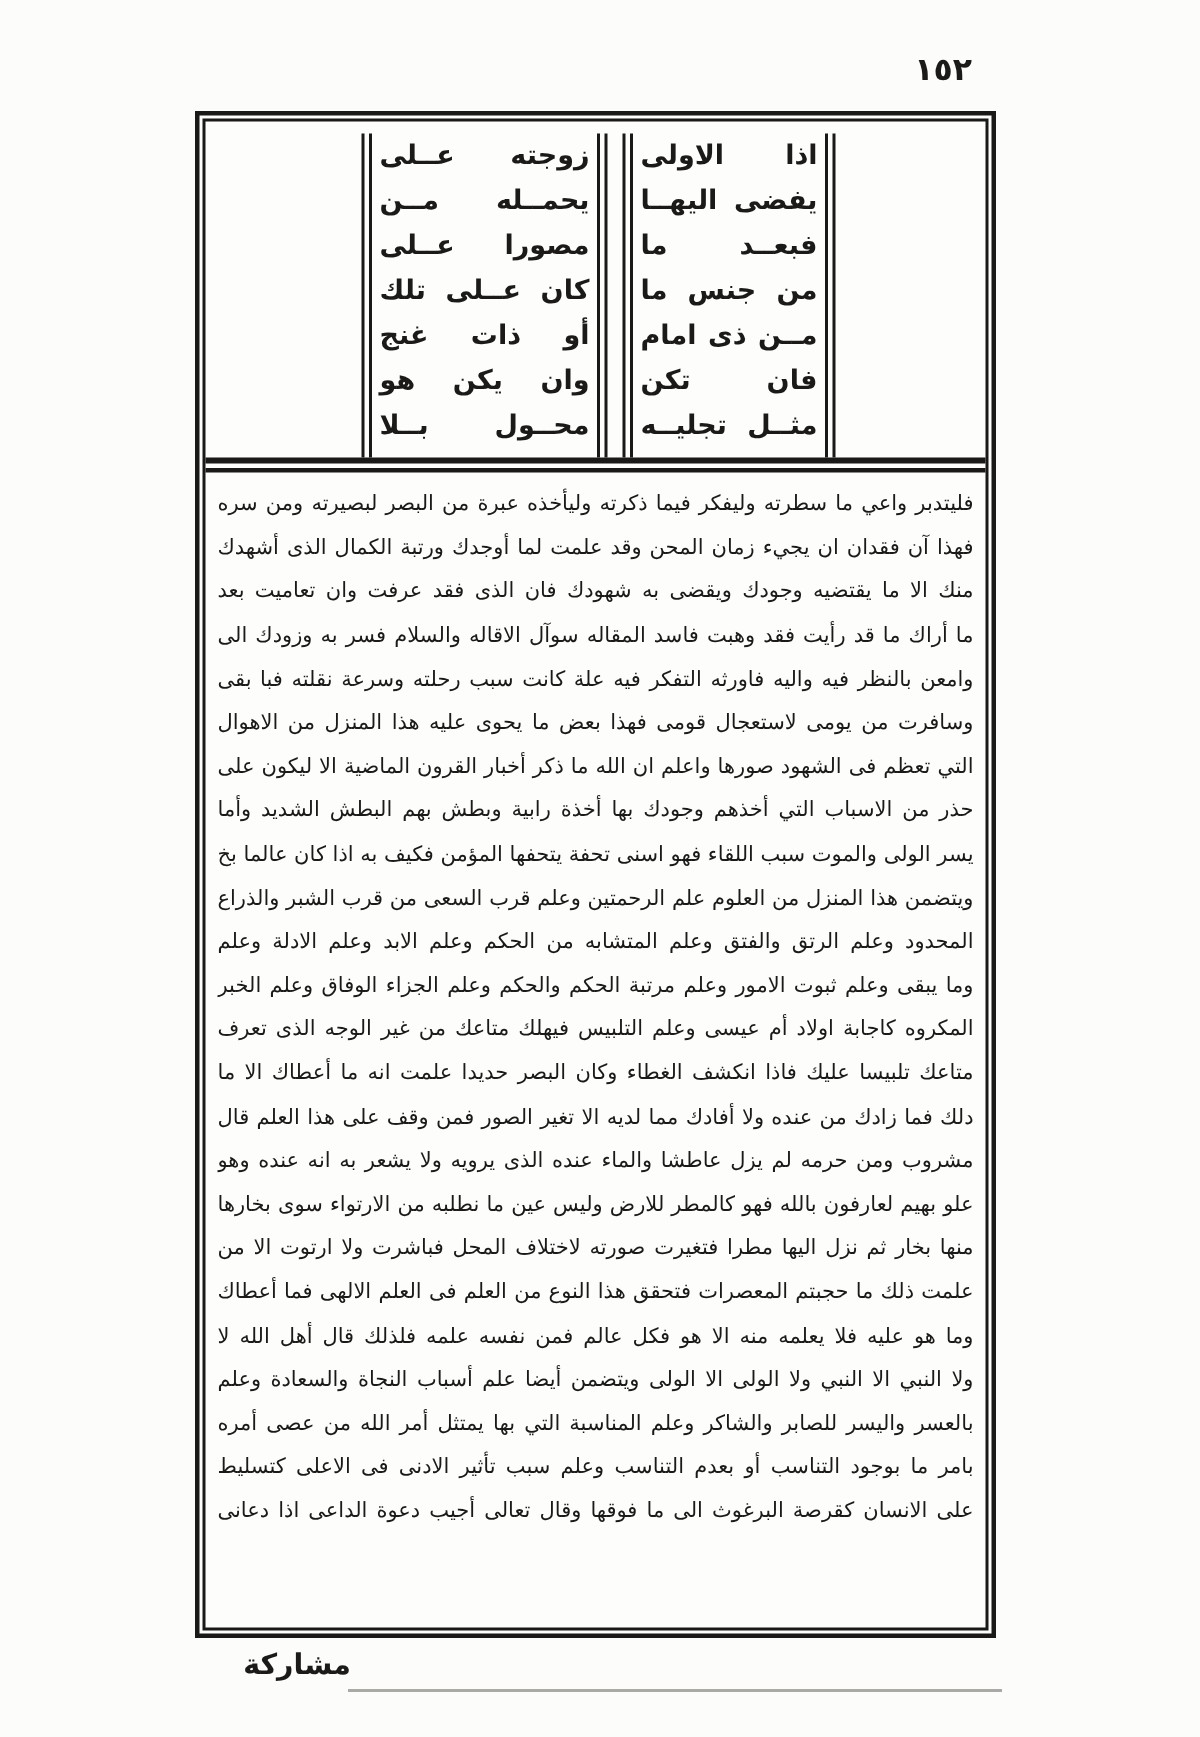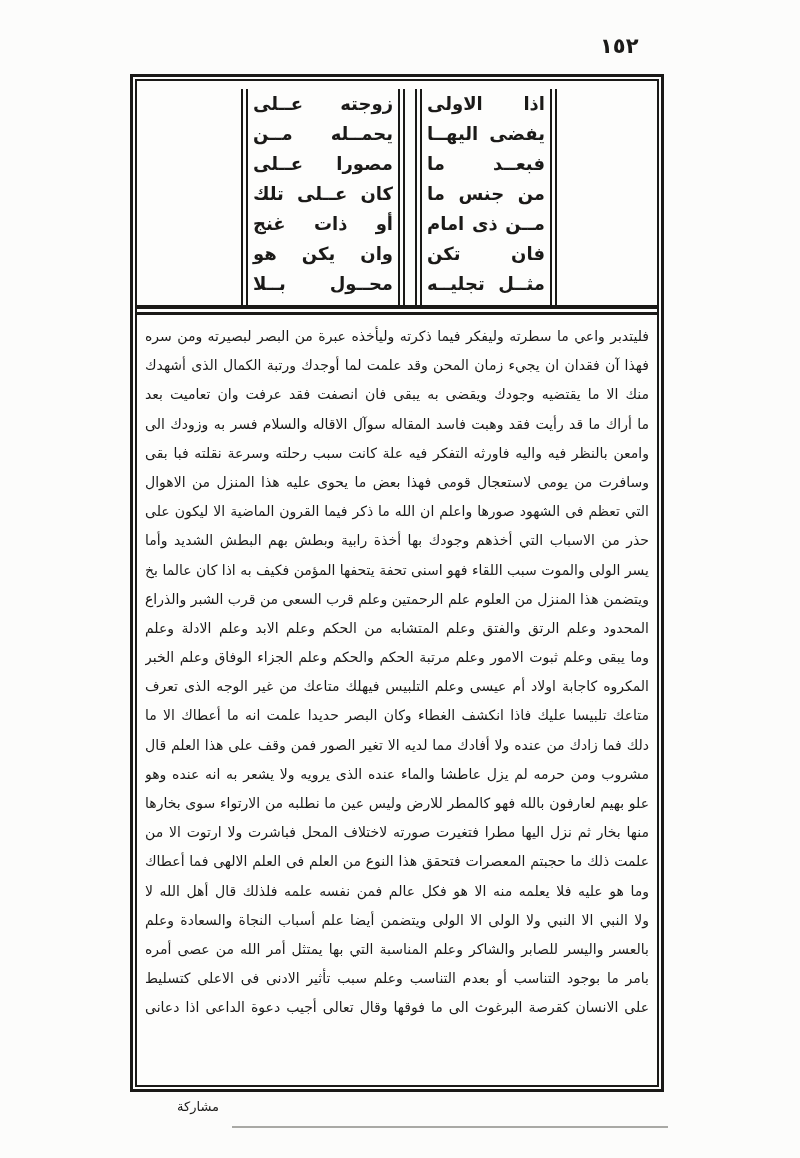--- a/index.html
+++ b/index.html
@@ -2,22 +2,22 @@
 <html lang="ar"><head>
 <meta charset="utf-8">
 <style>
   html,body{margin:0;padding:0;}
   body{
     width:800px;height:1158px;position:relative;overflow:hidden;
     background:#fcfcfb;color:#1b1a18;
     font-family:"DejaVu Sans",sans-serif;
   }
   .page-number{
-    position:absolute;top:34px;left:600px;width:60px;
-    font-size:21px;font-weight:bold;text-align:left;letter-spacing:2px;
+    position:absolute;top:34px;left:588px;width:60px;
+    font-size:21px;font-weight:bold;text-align:right;letter-spacing:2px;
   }
   .frame{
     position:absolute;top:74px;left:130px;width:534px;height:1018px;
     border:3px solid #1a1917;padding:2px;box-sizing:border-box;background:#fdfdfc;
   }
   .frame-inner{
     width:100%;height:100%;box-sizing:border-box;
     border:2px solid #1a1917;display:flex;flex-direction:column;
   }
   
@@ -36,21 +36,21 @@
   
   .hsep{height:10px;flex:none;border-top:4px solid #1a1917;border-bottom:3px solid #1a1917;box-sizing:border-box;}
   
   .prose{flex:1;direction:rtl;padding:7px 8px 0 8px;overflow:hidden;}
   .prose-line{
     height:29.2px;line-height:29.2px;font-size:14px;
     text-align:justify;text-align-last:justify;overflow:hidden;
   }
   .catchword{
     position:absolute;top:1099px;left:158px;width:80px;
-    font-size:13px;font-weight:normal;text-align:center;direction:rtl;
+    font-size:19px;font-weight:bold;text-align:center;direction:rtl;
   }
   .bottom-edge{
     position:absolute;top:1126px;left:232px;width:436px;height:2px;
     background:#8d8d88;opacity:.75;
   }
 </style>
 </head>
 <body>
 
 <div class="page-number">١٥٢</div>
@@ -88,25 +88,25 @@
 
       <div class="vrule"></div>
       <div class="margin-left"></div>
     </div>
 
     <div class="hsep"></div>
 
     <div class="prose">
       <div class="prose-line">فليتدبر واعي ما سطرته وليفكر فيما ذكرته وليأخذه عبرة من البصر لبصيرته ومن سره لسريرته</div>
       <div class="prose-line">فهذا آن فقدان ان يجيء زمان المحن وقد علمت لما أوجدك ورتبة الكمال الذى أشهدك وما طلب</div>
-      <div class="prose-line">منك الا ما يقتضيه وجودك ويقضى به يبقى فان انصفت فقد عرفت وان تعاميت بعد</div>
+      <div class="prose-line">منك الا ما يقتضيه وجودك ويقضى به شهودك فان الذى فقد عرفت وان تعاميت بعد</div>
       <div class="prose-line">ما أراك ما قد رأيت فقد وهبت فاسد المقاله سوآل الاقاله والسلام فسر به وزودك الى عليه</div>
       <div class="prose-line">وامعن بالنظر فيه واليه فاورثه التفكر فيه علة كانت سبب رحلته وسرعة نقلته فبا بقى الأياما</div>
       <div class="prose-line">وسافرت من يومى لاستعجال قومى فهذا بعض ما يحوى عليه هذا المنزل من الاهوال الصعاب</div>
-      <div class="prose-line">التي تعظم فى الشهود صورها واعلم ان الله ما ذكر فيما القرون الماضية الا ليكون على</div>
+      <div class="prose-line">التي تعظم فى الشهود صورها واعلم ان الله ما ذكر أخبار القرون الماضية الا ليكون على</div>
       <div class="prose-line">حذر من الاسباب التي أخذهم وجودك بها أخذة رابية وبطش بهم البطش الشديد وأما الموت</div>
       <div class="prose-line">يسر الولى والموت سبب اللقاء فهو اسنى تحفة يتحفها المؤمن فكيف به اذا كان عالما بخ على بخ</div>
       <div class="prose-line">ويتضمن هذا المنزل من العلوم علم الرحمتين وعلم قرب السعى من قرب الشبر والذراع وهو القرب</div>
       <div class="prose-line">المحدود وعلم الرتق والفتق وعلم المتشابه من الحكم وعلم الابد وعلم الادلة وعلم الاتباع وما يعدم منه</div>
       <div class="prose-line">وما يبقى وعلم ثبوت الامور وعلم مرتبة الحكم والحكم وعلم الجزاء الوفاق وعلم الخبر بالاجابة الى</div>
       <div class="prose-line">المكروه كاجابة اولاد أم عيسى وعلم التلبيس فيهلك متاعك من غير الوجه الذى تعرف منه انه</div>
       <div class="prose-line">متاعك تلبيسا عليك فاذا انكشف الغطاء وكان البصر حديدا علمت انه ما أعطاك الا ما كان</div>
       <div class="prose-line">دلك فما زادك من عنده ولا أفادك مما لديه الا تغير الصور فمن وقف على هذا العلم قال بالرى فى</div>
       <div class="prose-line">مشروب ومن حرمه لم يزل عاطشا والماء عنده الذى يرويه ولا يشعر به انه عنده وهو من اسناد</div>
       <div class="prose-line">علو بهيم لعارفون بالله فهو كالمطر للارض وليس عين ما نطلبه من الارتواء سوى بخارها صعد</div>

